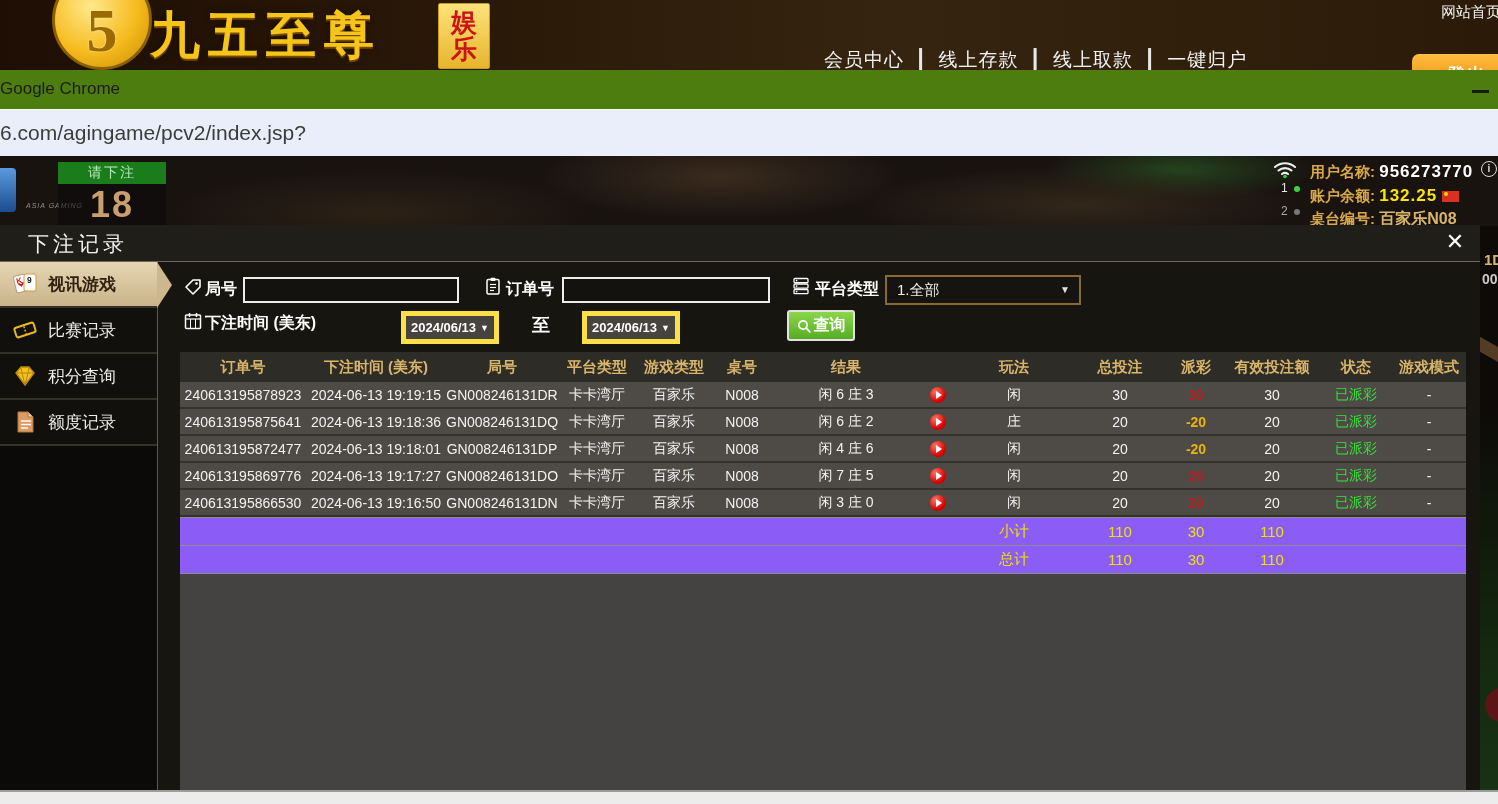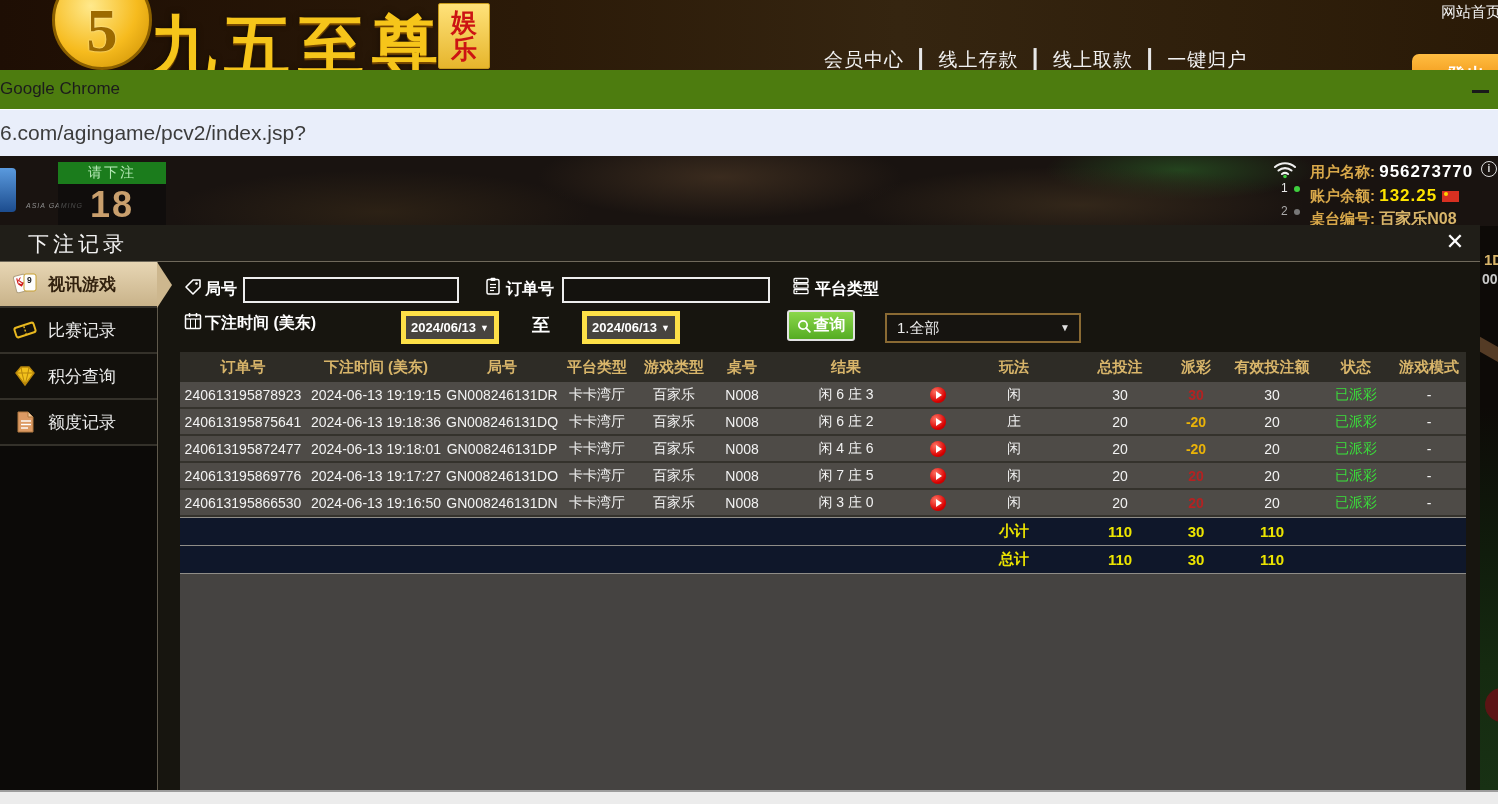--- a/index.html
+++ b/index.html
@@ -8,21 +8,21 @@
 
   
   .site-header{position:absolute;left:0;top:0;width:1498px;height:70px;overflow:hidden;
     background:linear-gradient(90deg,#1e0e04 0%,#2b1a08 35%,#352510 60%,#2a1a07 100%);}
   .logo-circle{position:absolute;left:52px;top:-30px;width:94px;height:94px;border-radius:50%;
     background:radial-gradient(circle at 38% 35%,#ffe98c,#f6bb1e 55%,#c78a00);
     border:3px solid #femo;border:3px solid #8a5f00;display:flex;align-items:flex-end;justify-content:center;}
   .logo-num{font-family:"Liberation Serif","DejaVu Serif",serif;font-size:62px;font-weight:bold;color:#9c6a00;
     line-height:1;padding-bottom:6px;text-shadow:0 0 2px #fff3c0;}
   .logo-text{position:absolute;left:150px;top:2px;font-family:Liberation Sans, sans-serif;
-    font-size:66px;font-weight:bold;letter-spacing:8px;color:#f6c51a;
+    font-size:50px;font-weight:bold;letter-spacing:8px;color:#f6c51a;
     text-shadow:0 2px 1px #7a4a00,0 0 6px rgba(0,0,0,.5);white-space:nowrap;}
   .logo-badge{position:absolute;left:438px;top:3px;width:50px;height:64px;
     background:linear-gradient(180deg,#ffe27a,#e6b52c);border:1px solid #c79a1a;border-radius:2px;
     display:flex;flex-direction:column;align-items:center;justify-content:center;
     color:#cc1313;font-size:26px;font-weight:bold;line-height:1.05;}
   .home-link{position:absolute;left:1441px;top:3px;color:#f0f0f0;font-size:15px;white-space:nowrap;}
   .top-nav{position:absolute;left:824px;top:47px;color:#f2f2f2;font-size:19px;white-space:nowrap;letter-spacing:1px;}
   .top-nav .sep{padding:0 11px;color:#e8e8e8;}
   .corner-btn{position:absolute;left:1412px;top:54px;width:110px;height:42px;border-radius:7px;
     background:linear-gradient(180deg,#ffbd42,#e88300);color:#fff;font-size:18px;font-weight:bold;
@@ -107,22 +107,22 @@
     display:flex;align-items:center;justify-content:center;gap:3px;}
   .form-icon{position:absolute;width:20px;height:20px;}
 
   
   .table-wrap{position:absolute;left:21px;top:90px;width:1286px;height:438px;display:flex;flex-direction:column;
     background:#454341;}
   .t-header,.t-row,.t-total{display:grid;
     grid-template-columns:126px 140px 112px 78px 76px 60px 148px 36px 116px 96px 56px 96px 72px 1fr;}
   .t-header{height:30px;background:#2e2c26;color:#d8b56a;font-size:15px;font-weight:bold;align-items:center;}
   .t-row{height:25px;border-bottom:2px solid #34322c;background:#4e4b47;color:#f2f2f2;font-size:14px;align-items:center;}
-  .t-total{height:27px;border-top:1px solid #8f8d88;background:#0f172a;color:#ece400;font-size:15px;
-    font-weight:bold;align-items:center;}
+  .t-total{height:27px;border-top:1px solid #8f8d88;background:#8b5cf6;color:#ece400;font-size:15px;
+    font-weight:normal;align-items:center;}
   .t-total.last{border-bottom:1px solid #8f8d88;}
   .t-header>div,.t-row>div,.t-total>div{text-align:center;white-space:nowrap;overflow:hidden;}
   .t-filler{flex:1;background:#454341;}
   .pay-red{color:#b32222;font-weight:bold;}
   .pay-green{color:#eab308;font-weight:bold;}
   .status-green{color:#3ade3a;}
   .play-icon{display:inline-block;width:16px;height:16px;border-radius:50%;position:relative;top:2px;
     background:radial-gradient(circle at 35% 30%,#ff7464,#d90000 65%,#9c0000);}
   .play-icon::after{content:"";position:absolute;left:6px;top:4px;
     border-left:6px solid #fff;border-top:4px solid transparent;border-bottom:4px solid transparent;}
@@ -288,21 +288,21 @@
         <svg width="20" height="20" viewBox="0 0 20 20">
           <rect x="3" y="2.5" width="14" height="4.2" rx="1" fill="none" stroke="#fff" stroke-width="1.3"></rect>
           <rect x="3" y="8" width="14" height="4.2" rx="1" fill="none" stroke="#fff" stroke-width="1.3"></rect>
           <rect x="3" y="13.5" width="14" height="4.2" rx="1" fill="none" stroke="#fff" stroke-width="1.3"></rect>
           <circle cx="5.6" cy="4.6" r="0.9" fill="#fff"></circle>
             <circle cx="5.6" cy="10.1" r="0.9" fill="#fff"></circle>
             <circle cx="5.6" cy="15.6" r="0.9" fill="#fff"></circle>
         </svg>
       </span>
       <span class="f-label" style="left:656px;top:17px;">平台类型</span>
-      <div class="f-select" style="left:726px;top:13px;width:182px;margin-top:38px;">
+      <div class="f-select" style="left:726px;top:13px;width:182px;">
         <span>1.全部</span>
         <span class="arr">▼</span>
       </div>
 
       <span class="form-icon" style="left:24px;top:49px;">
         <svg width="20" height="20" viewBox="0 0 20 20">
           <rect x="2.5" y="4" width="15" height="13.5" rx="1" fill="none" stroke="#fff" stroke-width="1.5"></rect>
           <line x1="6.5" y1="2" x2="6.5" y2="6" stroke="#fff" stroke-width="1.5"></line>
           <line x1="13.5" y1="2" x2="13.5" y2="6" stroke="#fff" stroke-width="1.5"></line>
           <line x1="2.5" y1="8" x2="17.5" y2="8" stroke="#fff" stroke-width="1.2"></line>

